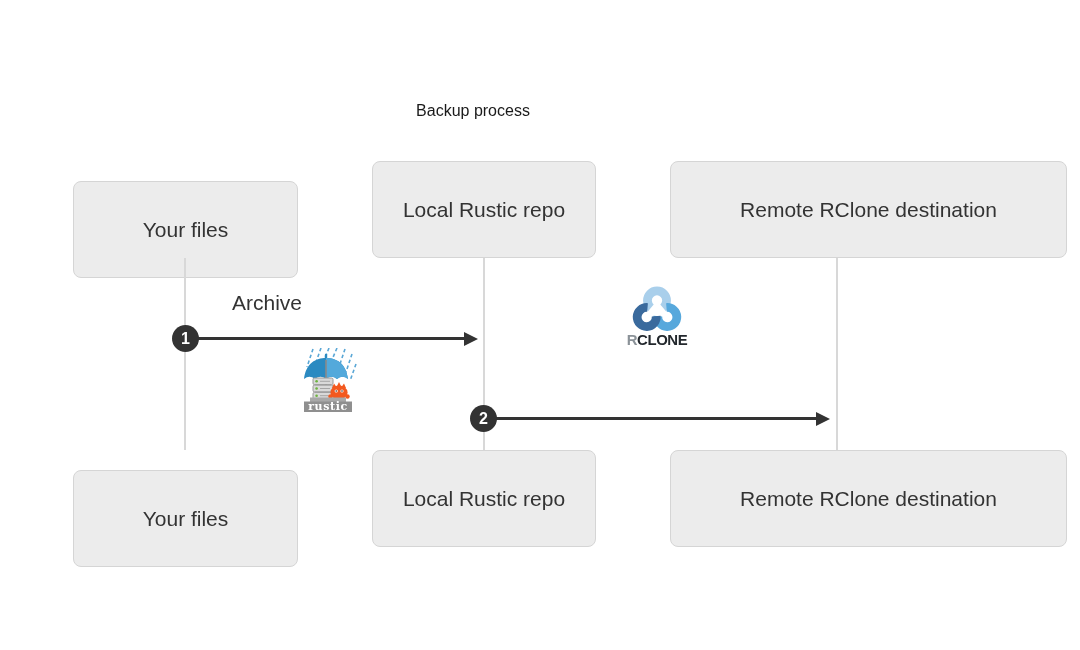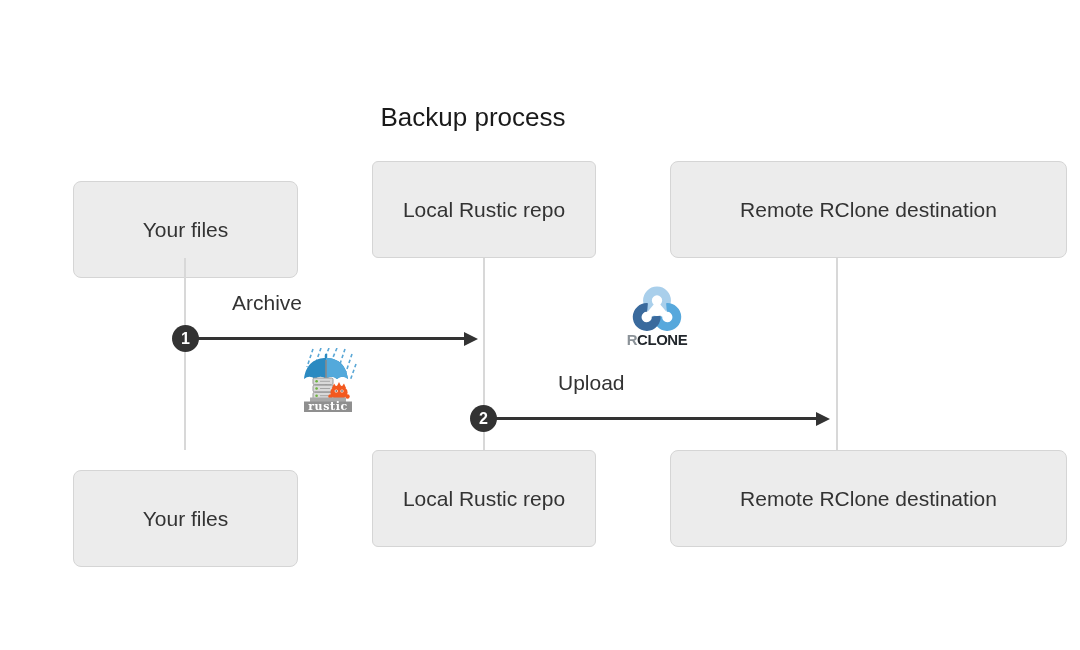--- a/index.html
+++ b/index.html
@@ -2,31 +2,31 @@
 <html><head>
 <meta charset="utf-8">
 <style>
   html,body { margin:0; padding:0; background:#ffffff; }
   .canvas {
     position:relative; width:1080px; height:650px; background:#ffffff;
     font-family:"Liberation Sans","DejaVu Sans",sans-serif; overflow:hidden; cursor:default;
   }
   .diagram-title {
     position:absolute; left:323px; top:102px; width:300px;
-    text-align:center; font-size:26px; color:#1a1a1a;
+    text-align:center; font-size:16px; color:#1a1a1a;
   }
   .actor {
     position:absolute; background:#ececec; border:1px solid #d5d5d5;
     border-radius:8px; display:flex; align-items:center; justify-content:center;
     font-size:21px; color:#333333; box-sizing:border-box;
   }
   .row-top    { top:161px; height:97px; }
   .row-bottom { top:450px; height:97px; }
   .col-a { left:73px;  width:225px;margin-top:20px; }
-  .col-b { left:372px; width:224px;border-radius:6px; }
+  .col-b { left:372px; width:224px; }
   .col-c { left:670px; width:397px; }
   .lifeline {
     position:absolute; top:258px; height:192px; width:2px; background:#d8d8d8;
   }
   .msg-line { position:absolute; height:3px; background:#333333; }
   .arrowhead {
     position:absolute; width:0; height:0;
     border-top:7px solid transparent; border-bottom:7px solid transparent;
     border-left:14px solid #333333;
   }
@@ -60,21 +60,20 @@
 
   <div class="lifeline" style="left:184px;"></div>
   <div class="lifeline" style="left:483px;"></div>
   <div class="lifeline" style="left:836px;"></div>
 
   <div class="msg-label" style="left:232px; top:291px;">Archive</div>
   <div class="msg-line" style="left:186px; top:337px; width:279px;"></div>
   <div class="arrowhead" style="left:464px; top:332px;"></div>
   <div class="msg-badge" style="left:172px; top:325px;">1</div>
 
-  <div class="msg-label" style="left:558px; top:371px;">Upload</div>
   <div class="msg-line" style="left:484px; top:417px; width:333px;"></div>
   <div class="arrowhead" style="left:816px; top:412px;"></div>
   <div class="msg-badge" style="left:470px; top:405px;">2</div>
 
   <svg class="logo" style="left:298px; top:348px;" width="60" height="64" viewBox="0 0 60 64">
 
     <g stroke="#5aa7d6" stroke-width="1.6" stroke-dasharray="3.5,2.6" fill="none">
       <path d="M15,1 L9,19"></path>
       <path d="M23,0 L17,17"></path>
       <path d="M31,0 L25,15"></path>

